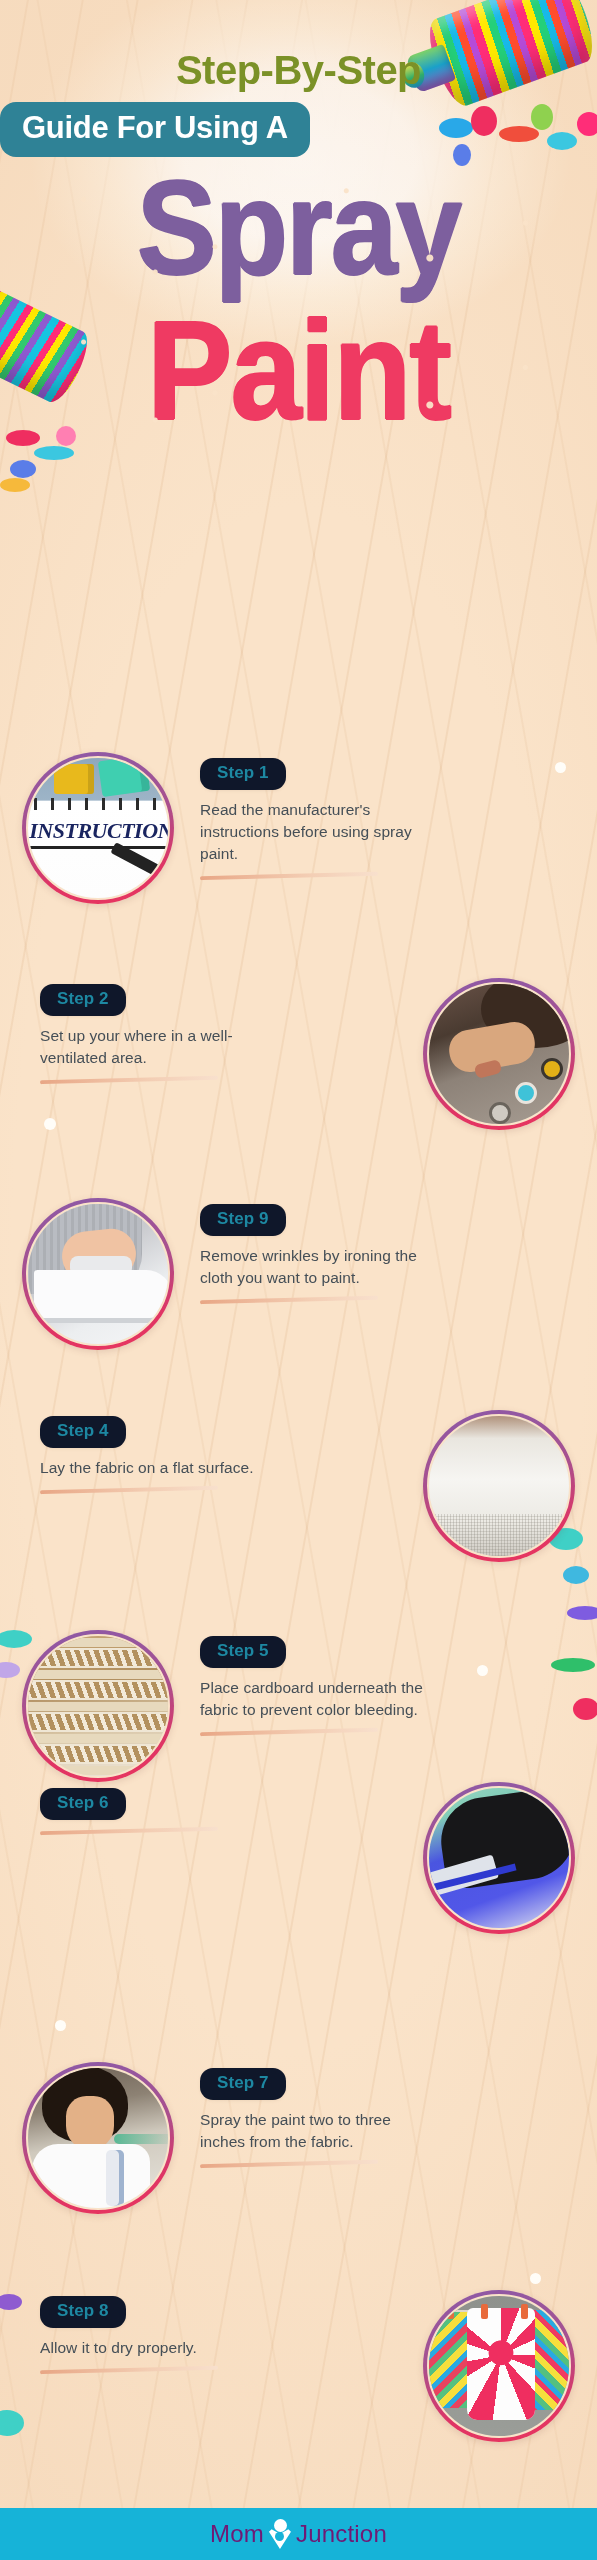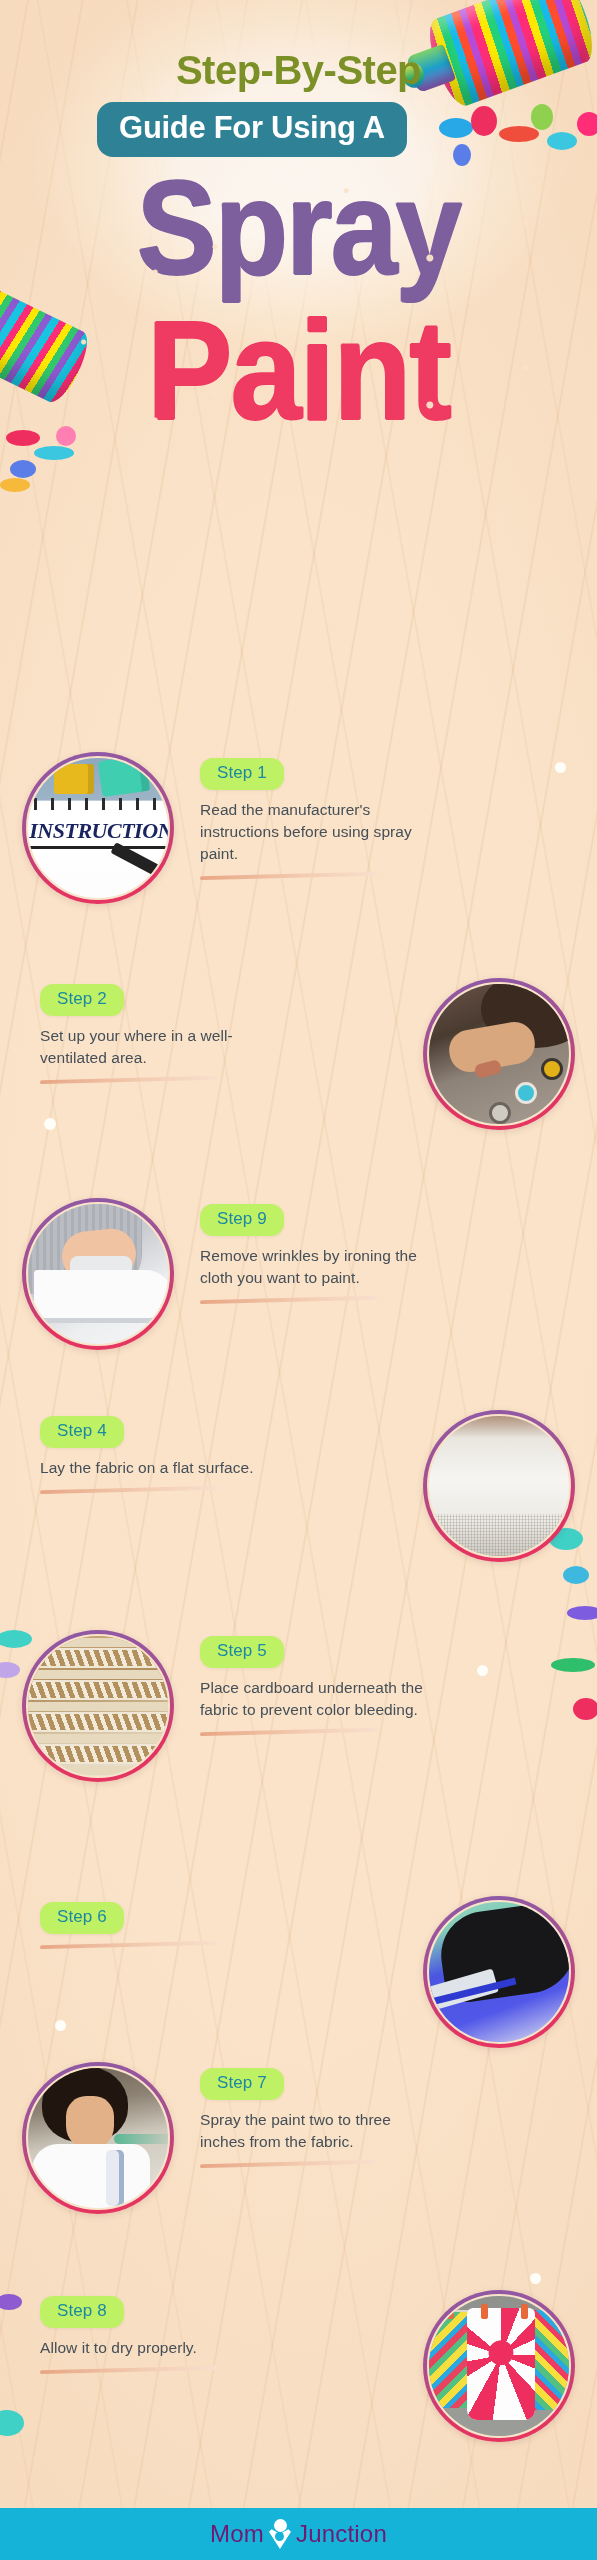--- a/index.html
+++ b/index.html
@@ -114,21 +114,21 @@
   .t-step {
     position:absolute; left:0; top:48px; width:597px;
     text-align:center;
     font-family:"Liberation Sans", sans-serif;
     font-weight:700;
     font-size:40px;
     letter-spacing:-0.5px;
     color:#7b9127;
   }
 
-  .t-guide-row { position:absolute; left:0; top:102px; width:504px; text-align:center; }
+  .t-guide-row { position:absolute; left:0; top:102px; width:504px; text-align:left; }
   .t-guide {
     display:inline-block;
     background:#2f8296;
     color:#ffffff;
     font-weight:700;
     font-size:31px;
     letter-spacing:-0.3px;
     padding:8px 22px 11px;
     border-radius:16px;
   }
@@ -175,23 +175,23 @@
   .step .circle .photo {
     width:100%; height:100%; border-radius:50%;
     overflow:hidden; position:relative;
     border:2px solid #fae3c9;
     background:#e8e0d6;
   }
   .step .textcol { position:absolute; width:230px; }
 
   .badge {
     display:inline-block;
-    background:#bef264;
+    background:#0f172a;
     color:#1d88a2;
-    font-weight:400;
+    font-weight:700;
     font-size:17px;
     letter-spacing:.1px;
     padding:5px 17px 7px;
     border-radius:13px;
     box-shadow:0 1px 3px rgba(160,120,95,.12);
   }
   .desc {
     margin-top:9px;
     color:#454f57;
     font-size:15.5px;
@@ -476,21 +476,21 @@
         </div>
       </div>
     </div>
     <div class="textcol">
       <span class="badge">Step 5</span>
       <div class="desc">Place cardboard underneath the fabric to prevent color bleeding.</div>
       <div class="rule"></div>
     </div>
   </div>
 
-  <div class="step img-right" style="top:1896px;padding-left:12px;">
+  <div class="step img-right" style="top:1782px;padding-left:12px;">
     <div class="circle">
       <div class="photo">
         <div class="ph p6">
           <div class="glove"></div>
             <div class="tape"></div>
             <div class="stripe"></div>
         </div>
       </div>
     </div>
     <div class="textcol">

